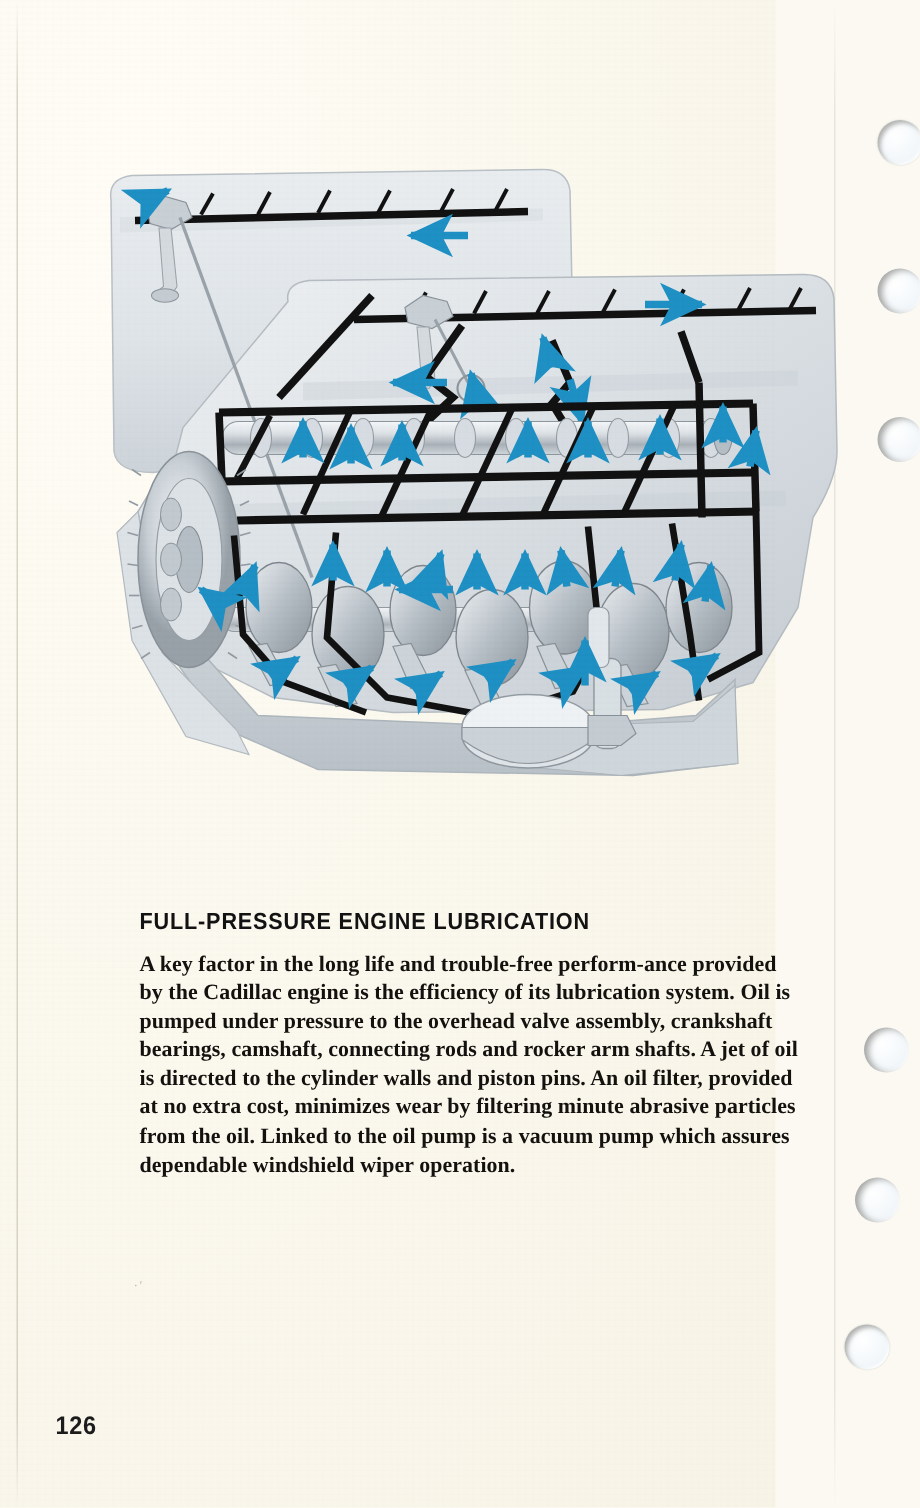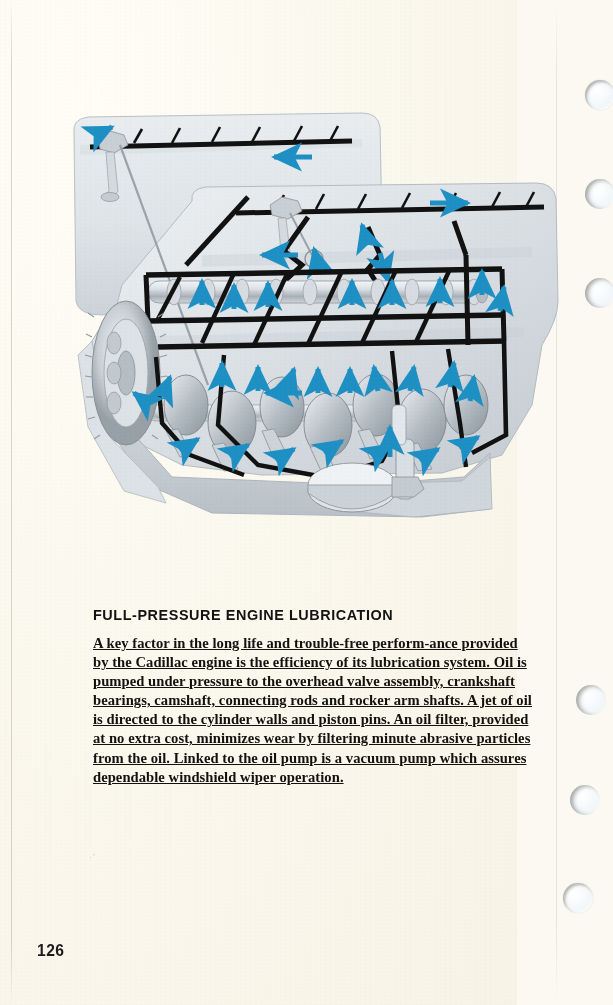--- a/index.html
+++ b/index.html
@@ -57,21 +57,20 @@
   #body-copy{
     position:absolute;left:93px;top:634px;width:442px;
     font-family:"Liberation Serif", serif;
     font-weight:bold;
     font-size:14.6px;
     line-height:19.1px;
     color:#14120f;
     text-align:justify;
     text-justify:inter-word;
     letter-spacing:.05px;
-    text-decoration:underline;
   }
   #body-copy p{margin:0;}
   #body-copy p:last-child{text-align:left;}
   .speck{
     position:absolute;left:89px;top:852px;
     font-size:9px;color:#bfbcae;font-family:"Liberation Serif",serif;
     letter-spacing:1px;
   }
   #folio{
     position:absolute;left:37px;top:941px;

